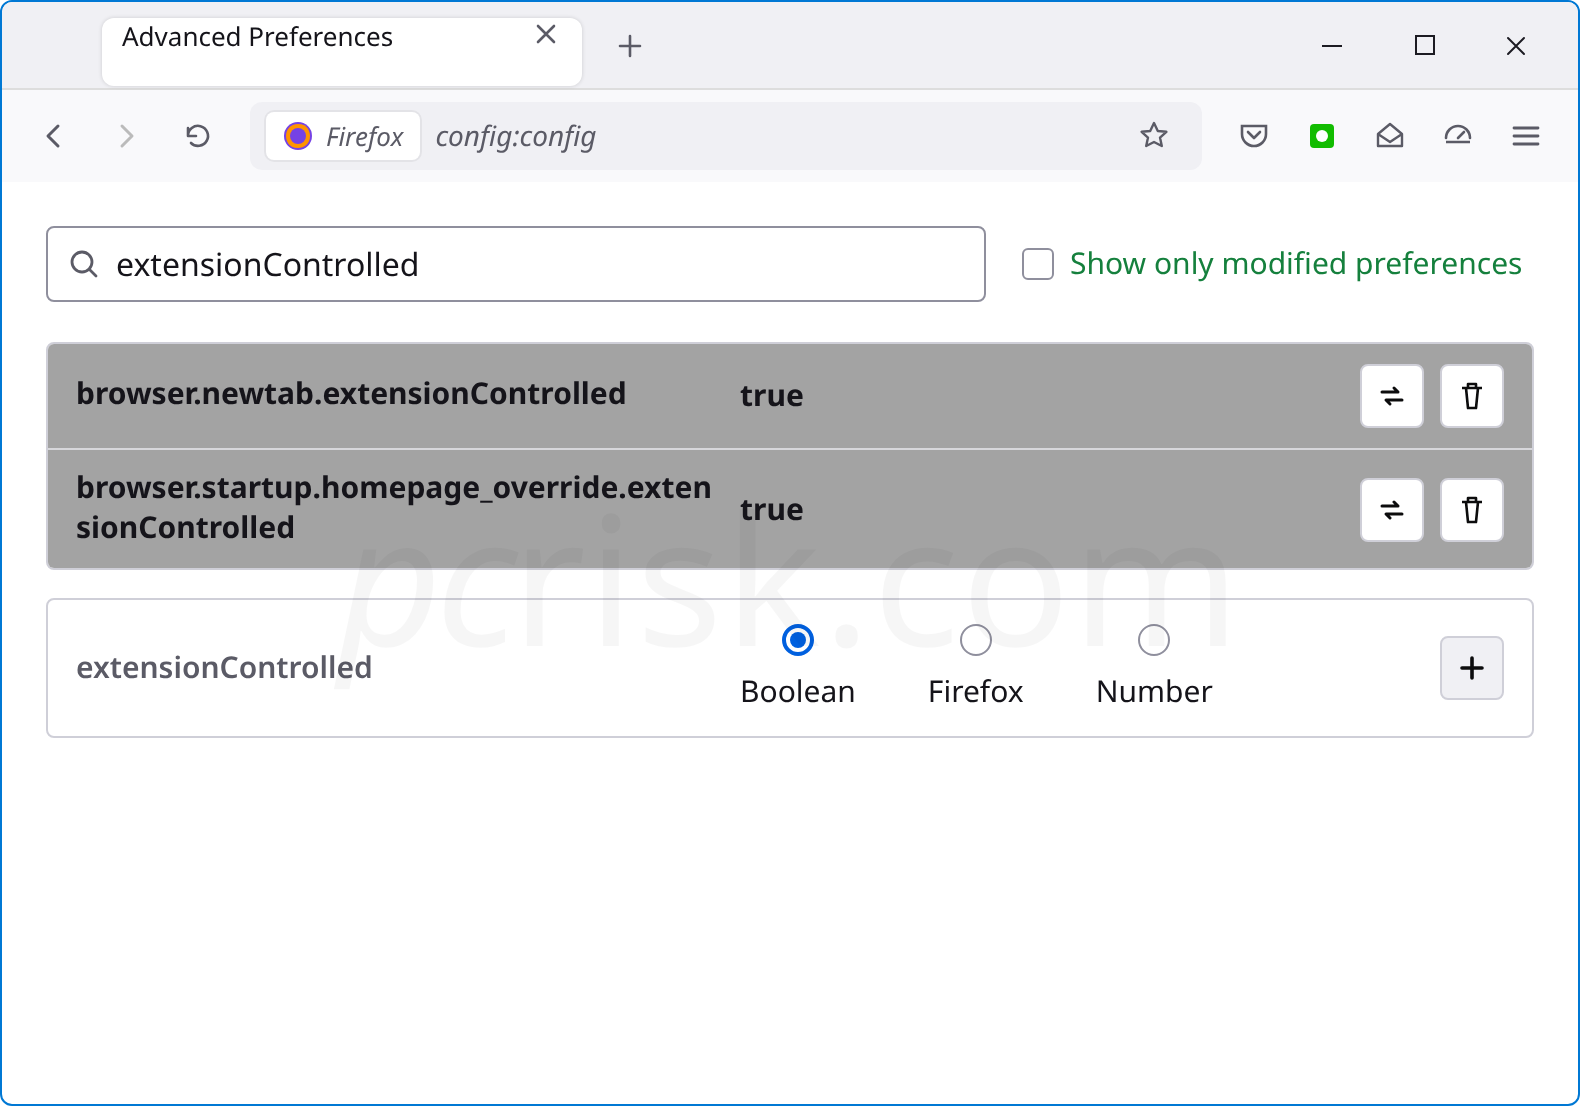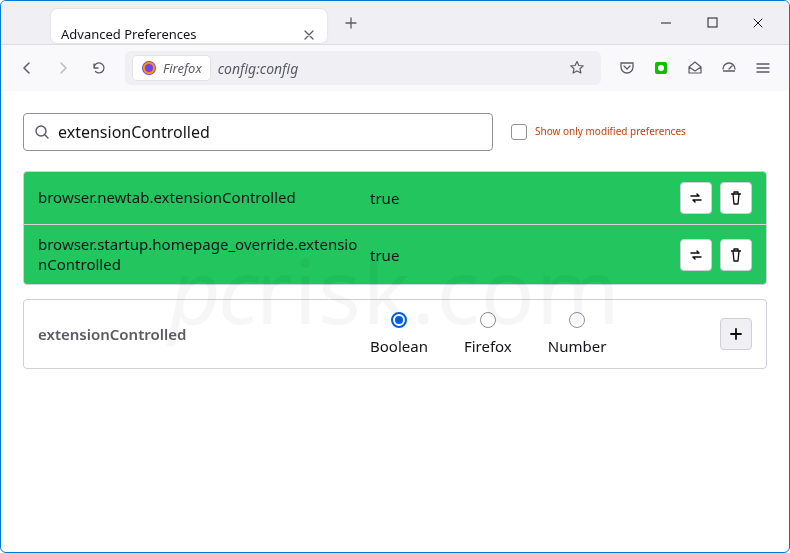--- a/index.html
+++ b/index.html
@@ -1,19 +1,19 @@
 <!DOCTYPE html>
 <html><head>
 <meta charset="utf-8">
 <style>
 * { box-sizing: border-box; margin: 0; padding: 0; font-family: system-ui, -apple-system, "Segoe UI", sans-serif; }
 body { width: 790px; height: 553px; background: #fff; border: 1px solid #0078d4; border-radius: 6px; overflow: hidden; position: relative; }
 
 .titlebar { display: flex; align-items: center; height: 44px; background: #f0f0f4; border-bottom: 1px solid #ddd; padding: 0 8px 0 0; }
-.tab { display: flex; align-items: flex-end; background: #fff; border-radius: 6px; padding: 0 10px; height: 34px; margin: 6px 0 0 50px; width: 276px; box-shadow: 0 0 2px rgba(0,0,0,0.15); }
+.tab { display: flex; align-items: flex-start; background: #fff; border-radius: 6px; padding: 0 10px; height: 34px; margin: 6px 0 0 50px; width: 240px; box-shadow: 0 0 2px rgba(0,0,0,0.15); }
 .tab-title { flex: 1; font-size: 13px; color: #15141a; }
 .tab-close { width: 16px; height: 16px; color: #5b5b66; cursor: pointer; display:flex;align-items:center;justify-content:center;}
 .newtab { width: 28px; height: 28px; margin-left: 10px; display: flex; align-items: center; justify-content: center; color: #5b5b66; cursor: pointer; border-radius:4px;}
 .win-controls { margin-left: auto; display: flex; gap: 0; }
 .win-btn { width: 46px; height: 40px; display: flex; align-items: center; justify-content: center; color: #1c1b22; cursor: pointer; }
 
 .toolbar { display: flex; align-items: center; height: 46px; padding: 0 10px; gap: 4px; background:#f9f9fb;}
 .tbtn { width: 32px; height: 32px; display: flex; align-items: center; justify-content: center; color: #5b5b66; border-radius: 4px; cursor: pointer; }
 .tbtn.disabled { color: #bbb; }
 .urlbar { flex: 1; display: flex; align-items: center; height: 34px; background: #f0f0f4; border-radius: 6px; padding: 0 8px; margin: 0 6px; font-style: italic; }
@@ -22,26 +22,26 @@
 .identity-label { font-size: 13px; color: #5b5b66; }
 .url-text { font-size: 14px; color: #5b5b66; }
 .star { margin-left: auto; color: #5b5b66; }
 .right-icons { display: flex; gap: 2px; }
 
 .content { padding: 22px; }
 .search-row { display: flex; align-items: center; gap: 18px; margin-bottom: 20px; }
 .search-box { flex: 0 0 470px; display: flex; align-items: center; border: 1px solid #8f8f9d; border-radius: 4px; height: 38px; padding: 0 10px; gap: 8px; }
 .search-box svg { color: #5b5b66; }
 .search-input { border: none; outline: none; font-size: 16px; flex: 1; color: #15141a; }
-.checkbox-row { display: flex; gap: 8px; font-size: 10px; color: #c2410c; }
+.checkbox-row { display: flex; align-items: center; gap: 8px; font-size: 15px; color: #15803d; }
 .chk { width: 16px; height: 16px; border: 1px solid #8f8f9d; border-radius: 3px; }
 
 .prefs { border: 1px solid #cfcfd8; border-radius: 4px; overflow: hidden; }
 .pref-row { display: flex; align-items: center; padding: 10px 14px; min-height: 46px; gap: 12px; }
-.pref-row.modified { background: #22c55e; font-weight: 400; }
+.pref-row.modified { background: #a3a3a3; font-weight: 700; }
 .pref-row + .pref-row { border-top: 1px solid #d7d7db; }
 .pref-name { width: 320px; font-size: 15px; color: #15141a; word-break: break-all; line-height: 1.3; }
 .pref-value { flex: 1; font-size: 15px; color: #15141a; }
 .pref-actions { display: flex; gap: 8px; }
 .icon-btn { width: 32px; height: 32px; background: #f0f0f4; border: 1px solid #cfcfd8; border-radius: 4px; display: flex; align-items: center; justify-content: center; cursor: pointer; color: #0c0c0d; }
 .pref-row.modified .icon-btn{background:#fff;}
 
 .new-pref { margin-top: 14px; border: 1px solid #cfcfd8; border-radius: 4px; display: flex; align-items: center; padding: 12px 14px; gap: 12px; }
 .new-name { width: 320px; font-size: 15px; color: #5b5b66; font-weight:600; }
 .radios { display: flex; gap: 36px; flex: 1; }

